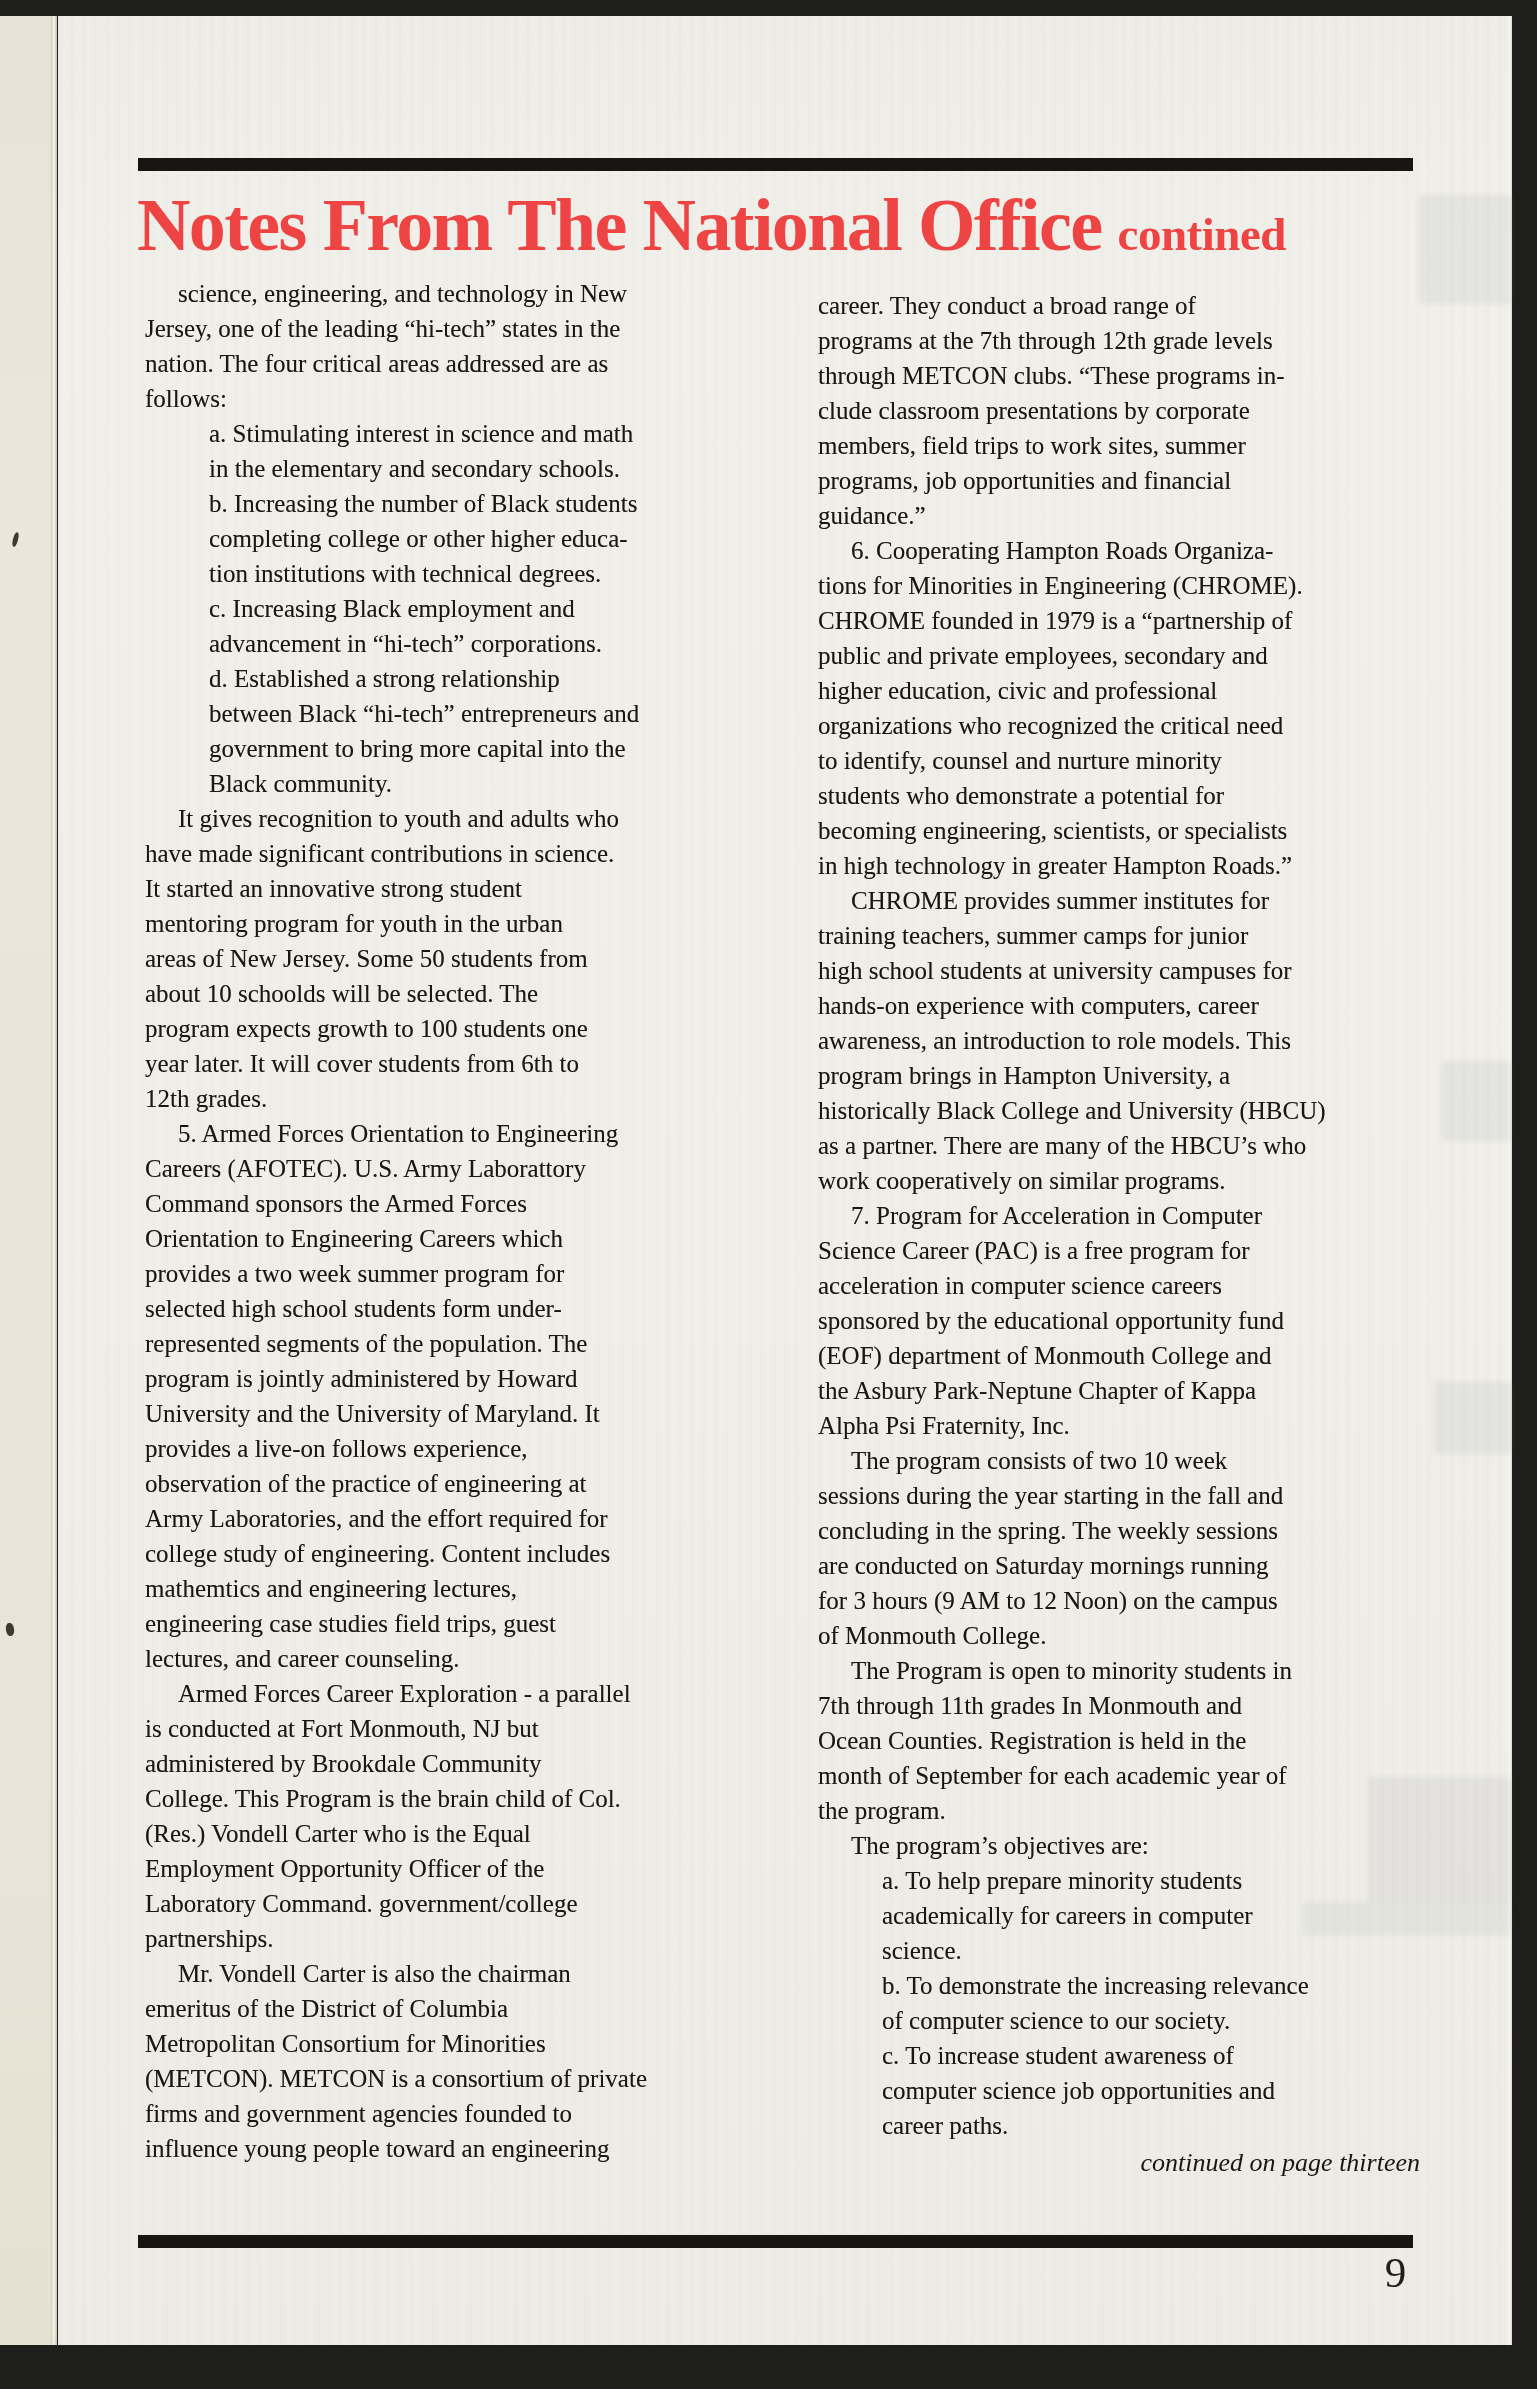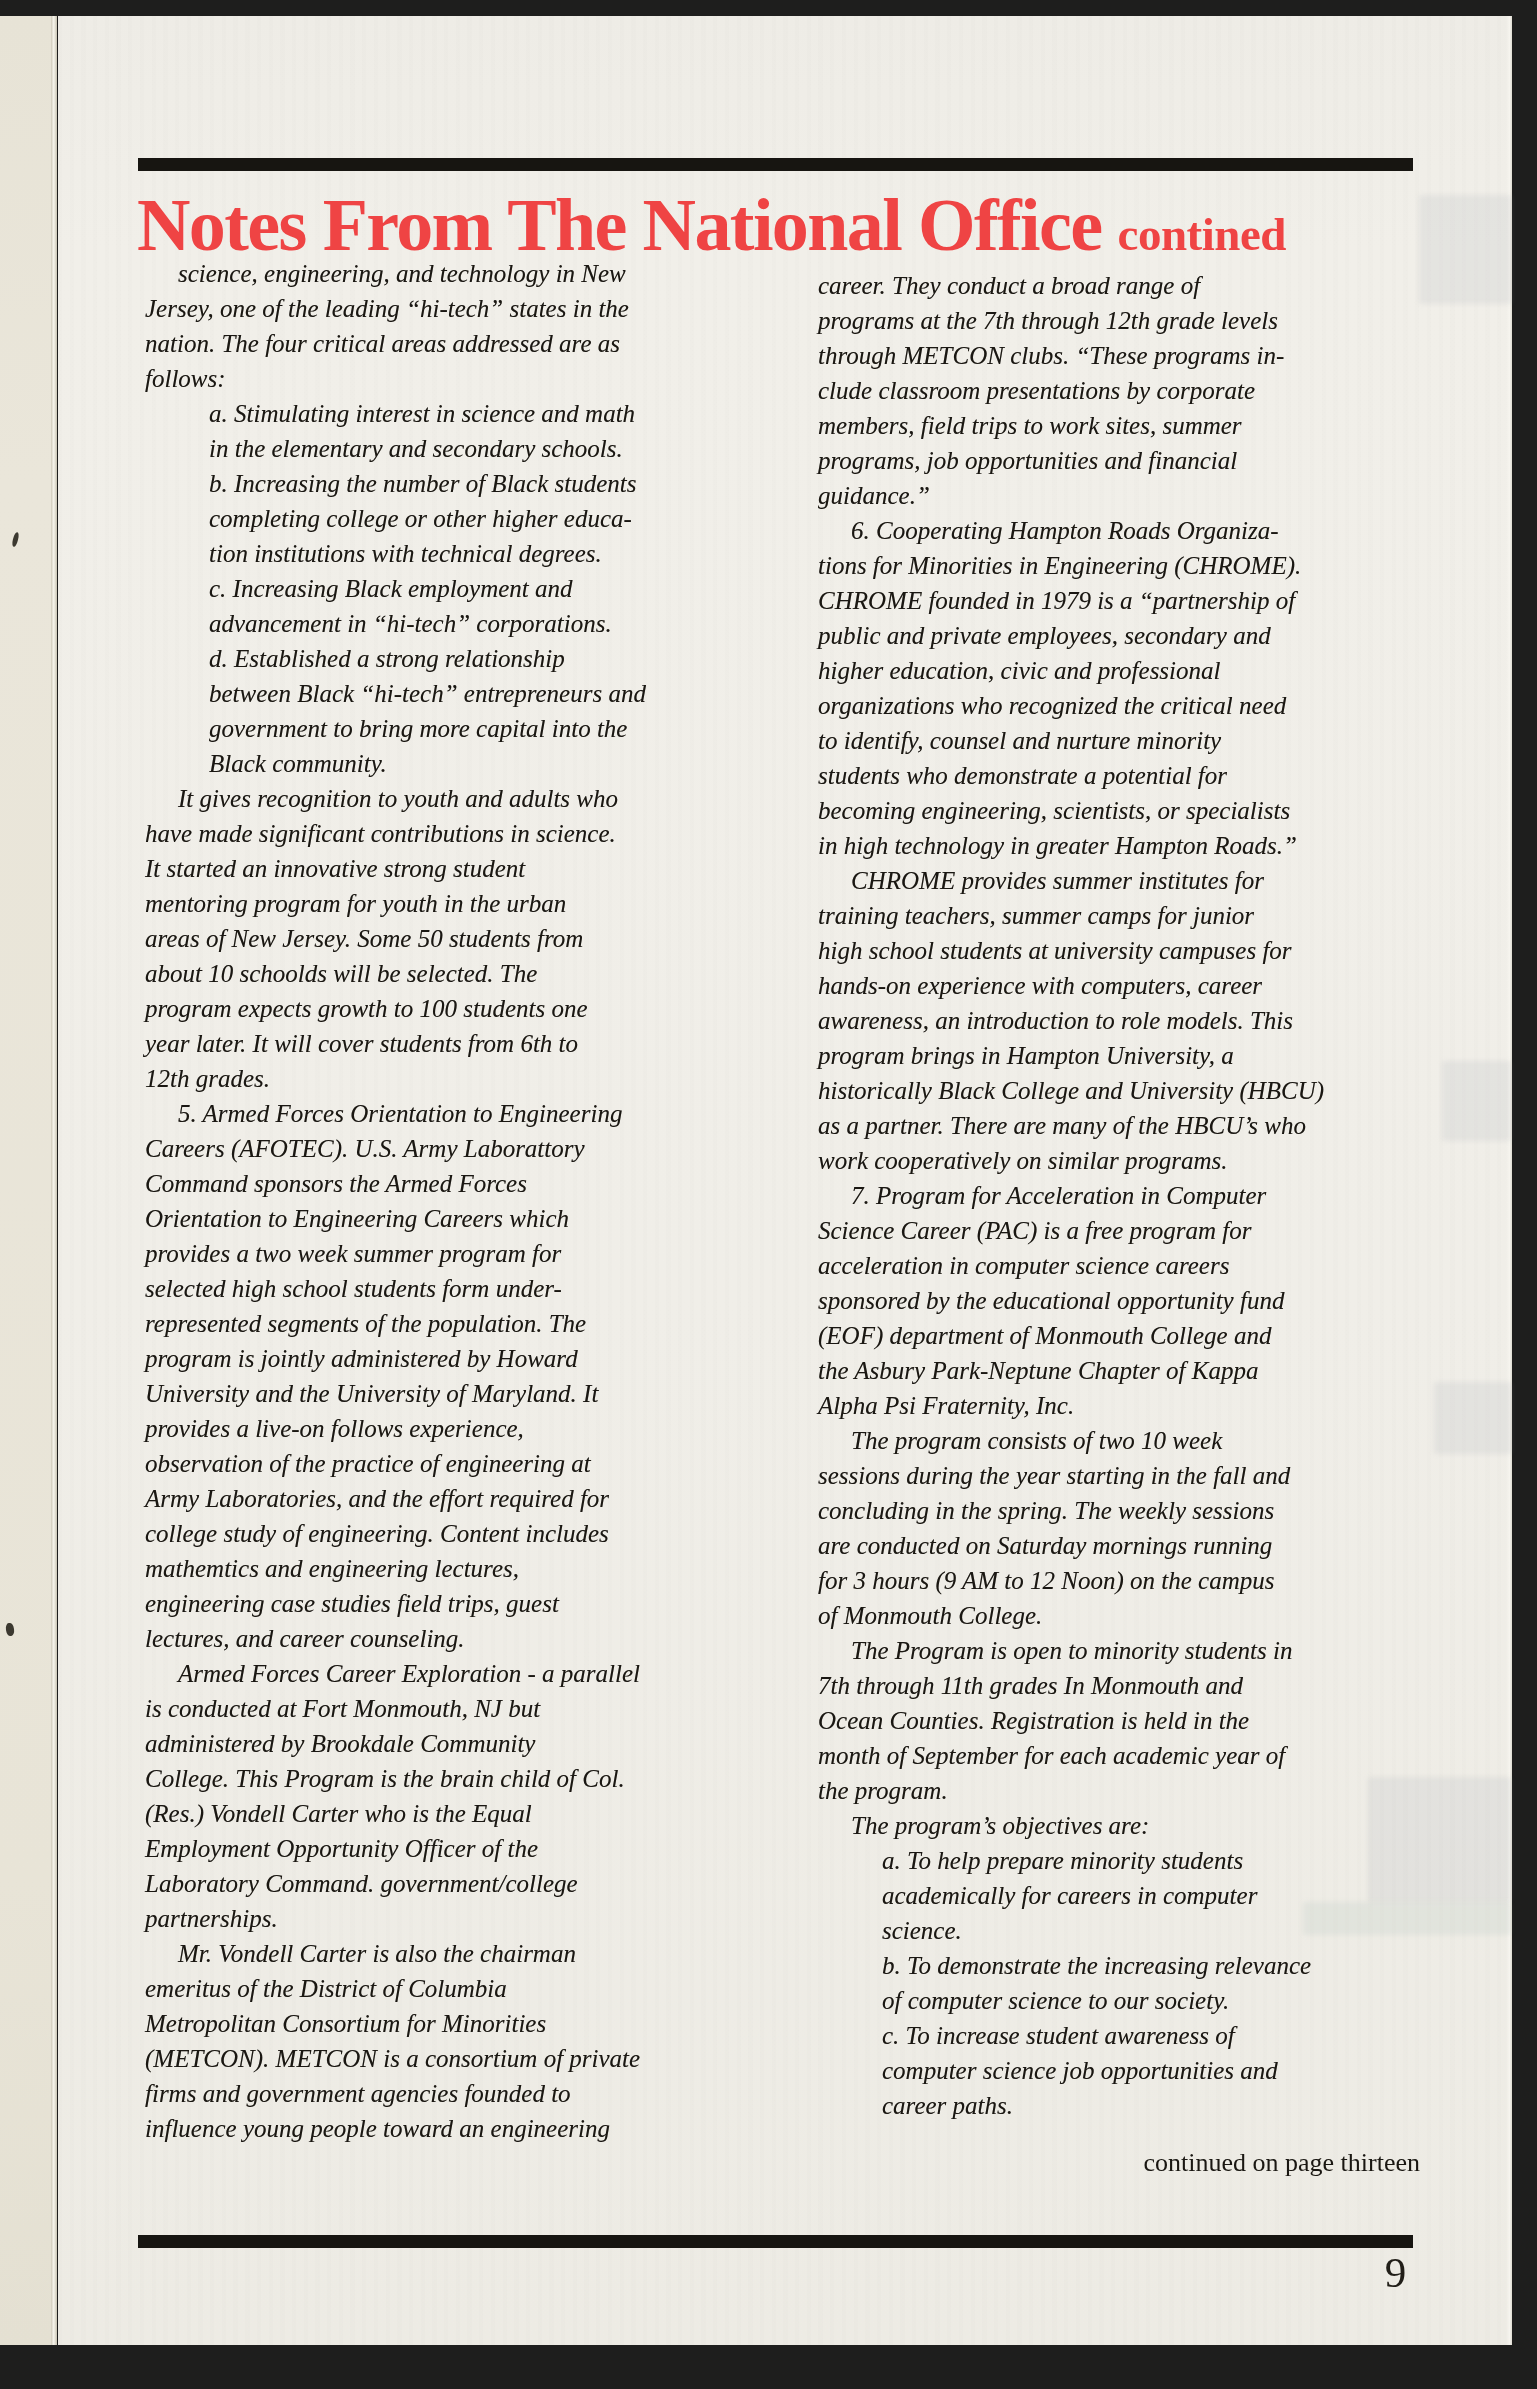--- a/index.html
+++ b/index.html
@@ -42,35 +42,34 @@
     position: absolute; left: 137px; top: 187px;
     font-weight: bold; color: #ef4444;
     font-size: 74px; line-height: 1.05; letter-spacing: -1.6px;
     white-space: nowrap;
   }
   .article-title .suffix {
     font-size: 47px; letter-spacing: -0.5px; margin-left: 16px;
   }
 
   .col {
-    position: absolute; top: 256px;
+    position: absolute; top: 276px;
     font-size: 25px; line-height: 35px;
     color: #1a1712;
     text-shadow: 0 0 0.5px rgba(26,23,18,0.35);
-    font-style: italic;
   }
   .col-left  { left: 145px;  width: 576px; }
   .col-right { left: 818px; width: 602px; margin-top: 12px; }
   .line { white-space: nowrap; }
   .para.indent .line:first-child { padding-left: 33px; }
   .para.list { padding-left: 64px; }
 
   .continued-note {
     position: absolute; left: 818px; top: 2148px; width: 602px;
-    text-align: right; 
+    text-align: right; font-style: italic;
     font-size: 26px; color: #1a1712;
   }
   .page-number {
     position: absolute; left: 1369px; top: 2248px; width: 53px;
     text-align: center; font-size: 43px; color: #211e18;
   }
 
   
   .ghost { position: absolute; background: rgba(140,152,168,0.12); filter: blur(2.7px); border-radius: 3.2px; }
   .ghost-1 { left: 1419px; top: 195px;  width: 93px; height: 109px; }

